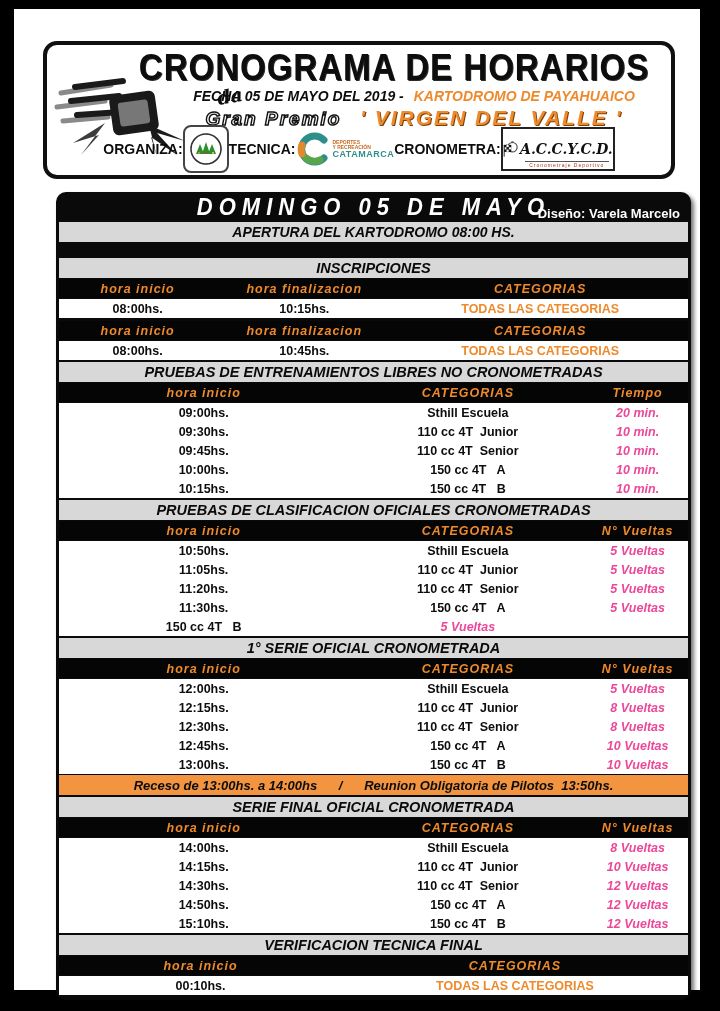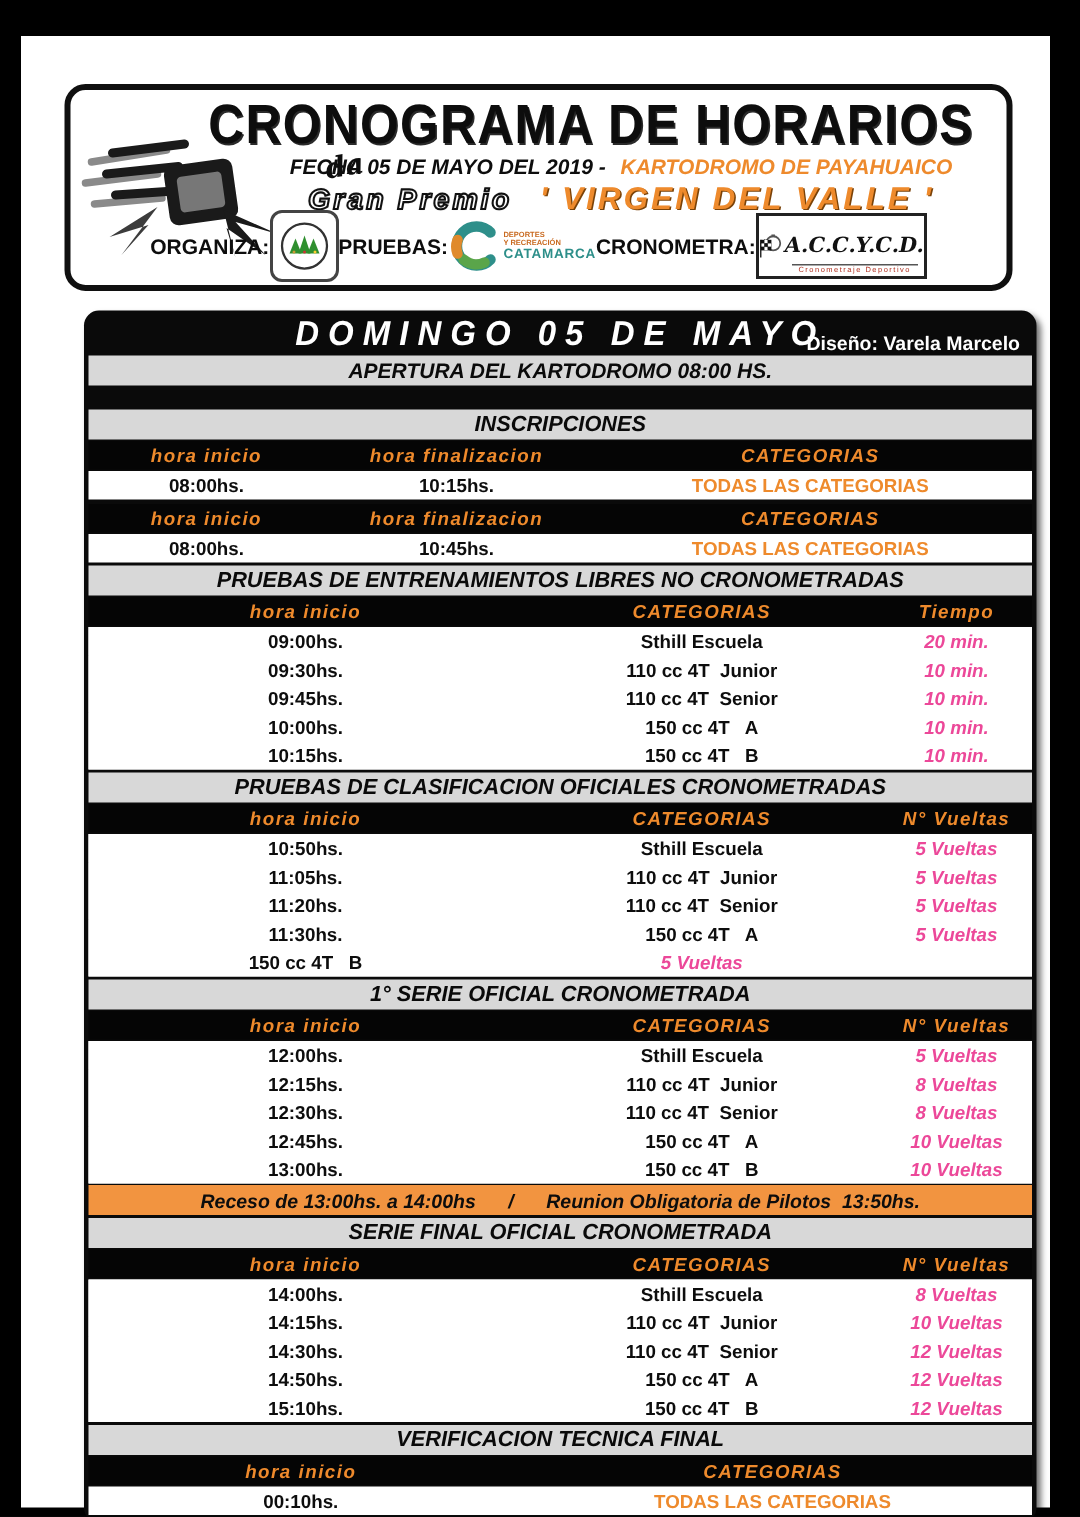--- a/index.html
+++ b/index.html
@@ -1,20 +1,20 @@
 <!DOCTYPE html>
 <html><head>
 <meta charset="utf-8">
 <style>
   html,body{margin:0;padding:0;}
   body{
     width:720px;height:1011px;background:#000;position:relative;
     font-family:"Liberation Sans", sans-serif; overflow:hidden;
   }
-  .sheet{position:absolute;left:14px;top:24px;width:686px;height:981px;background:#ffffff;}
+  .sheet{position:absolute;left:14px;top:9px;width:686px;height:981px;background:#ffffff;}
 
   
   .header-box{
     position:absolute;left:29px;top:32px;width:624px;height:130px;
     border:4px solid #101010;border-radius:14px;background:#fff;
   }
   .main-title{
     text-align:center;margin:4px 0 0 70px;
     font-size:33px;font-weight:900;color:#0d0d0d;letter-spacing:1px;
     transform:scaleY(1.12);text-shadow:1px 1px 0 #2a2a2a;
@@ -142,21 +142,21 @@
           <circle cx="18" cy="19" r="15" fill="none" stroke="#333" stroke-width="1.5"></circle>
           <circle cx="18" cy="19" r="15" fill="none" stroke="#333" stroke-width="0.8" stroke-dasharray="1.5 2.2"></circle>
           <polygon points="8,24 12,14 16,24" fill="#2f8f2f"></polygon>
           <polygon points="14,24 18,12 22,24" fill="#2f8f2f"></polygon>
           <polygon points="20,24 24,14 28,24" fill="#2f8f2f"></polygon>
           <circle cx="11" cy="23" r="1" fill="#c93"></circle>
           <circle cx="18" cy="23" r="1" fill="#c33"></circle>
           <circle cx="25" cy="23" r="1" fill="#fc3"></circle>
         </svg>
       </span>
-      <span class="org-label">PRUEBAS:</span>
+      <span class="org-label">TECNICA:</span>
       <span class="cat-logo">
         <svg width="34" height="34" viewBox="0 0 34 34">
           <path d="M28 8 A 13 13 0 1 0 28 26" fill="none" stroke="#2e8f8a" stroke-width="7" stroke-linecap="round"></path>
           <path d="M10 26 A 13 13 0 0 0 24 28" fill="none" stroke="#5aa54a" stroke-width="7" stroke-linecap="round"></path>
           <path d="M6 22 A 13 13 0 0 1 6 13" fill="none" stroke="#e08a2c" stroke-width="7" stroke-linecap="round"></path>
         </svg>
         <span class="cat-text">
           <span class="t1">DEPORTES</span>
           <span class="t2">Y RECREACIÓN</span>
           <span class="t3">CATAMARCA</span>

